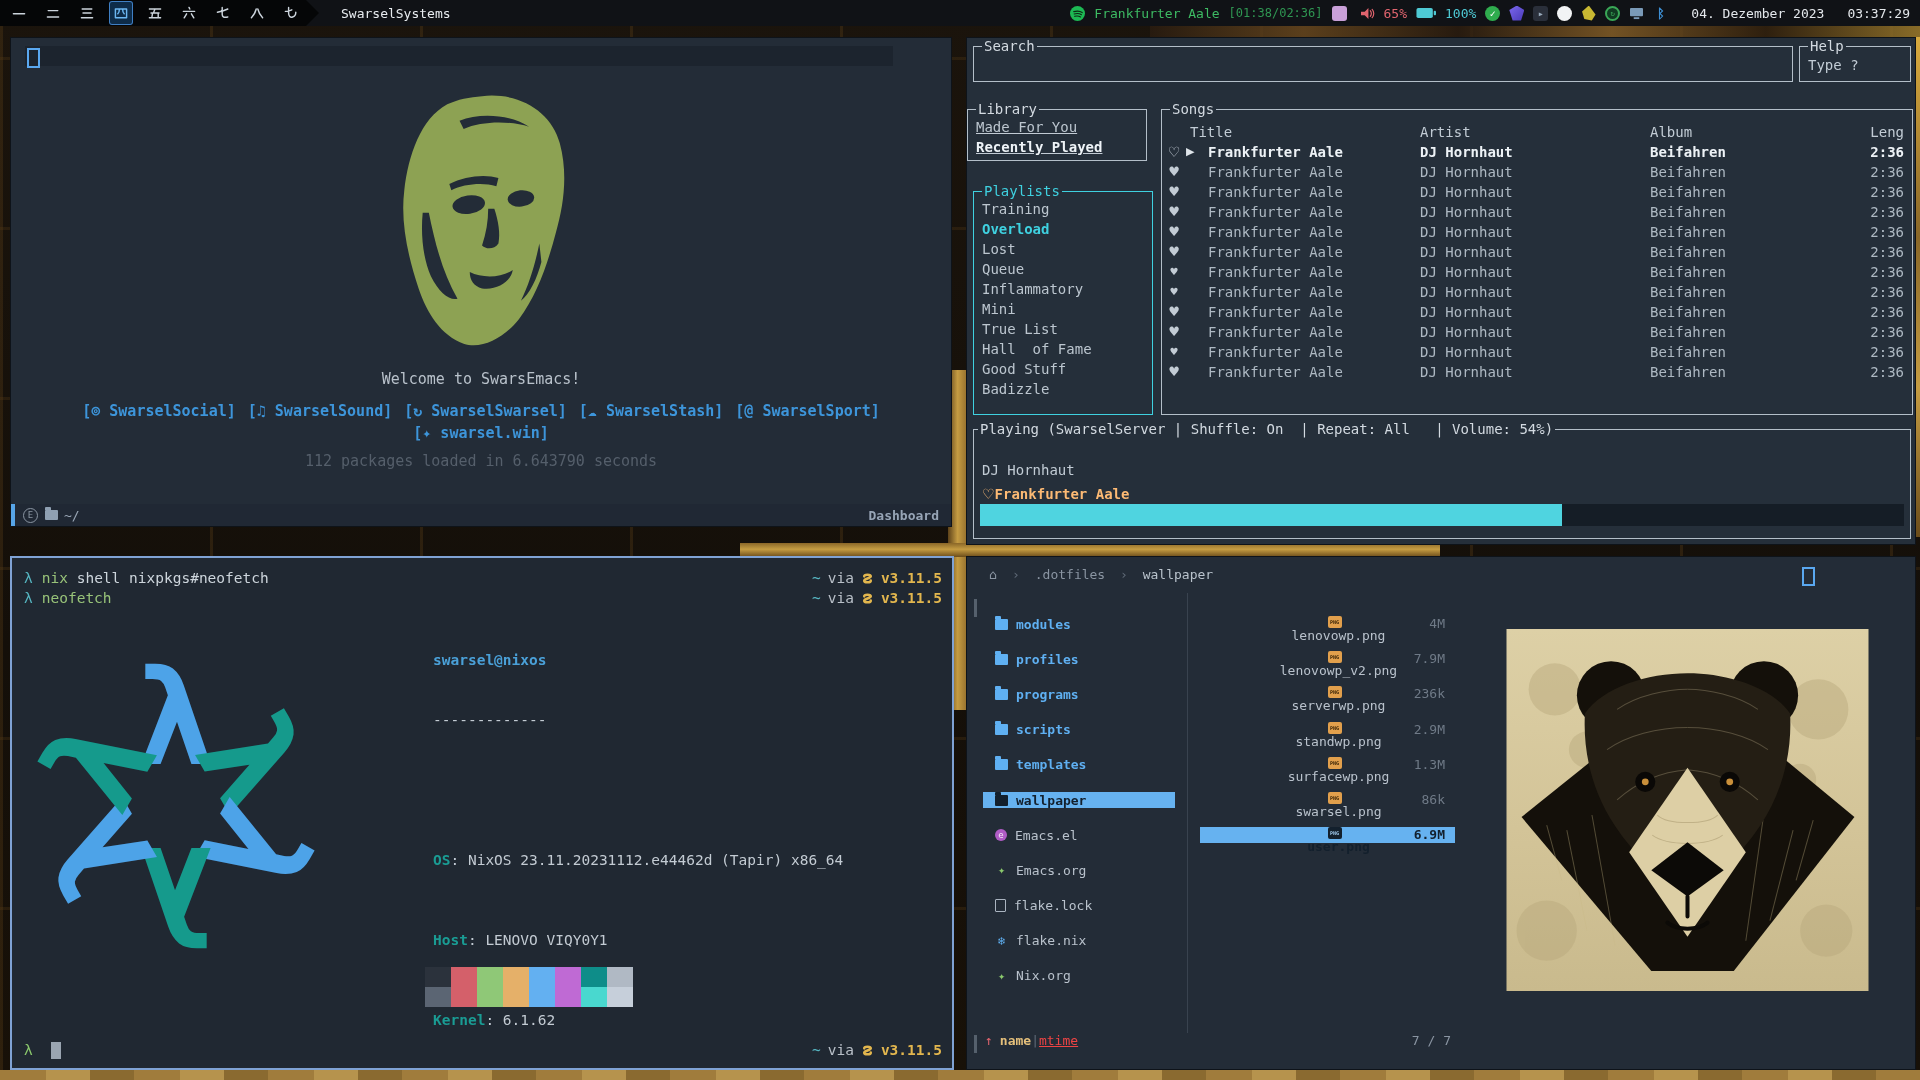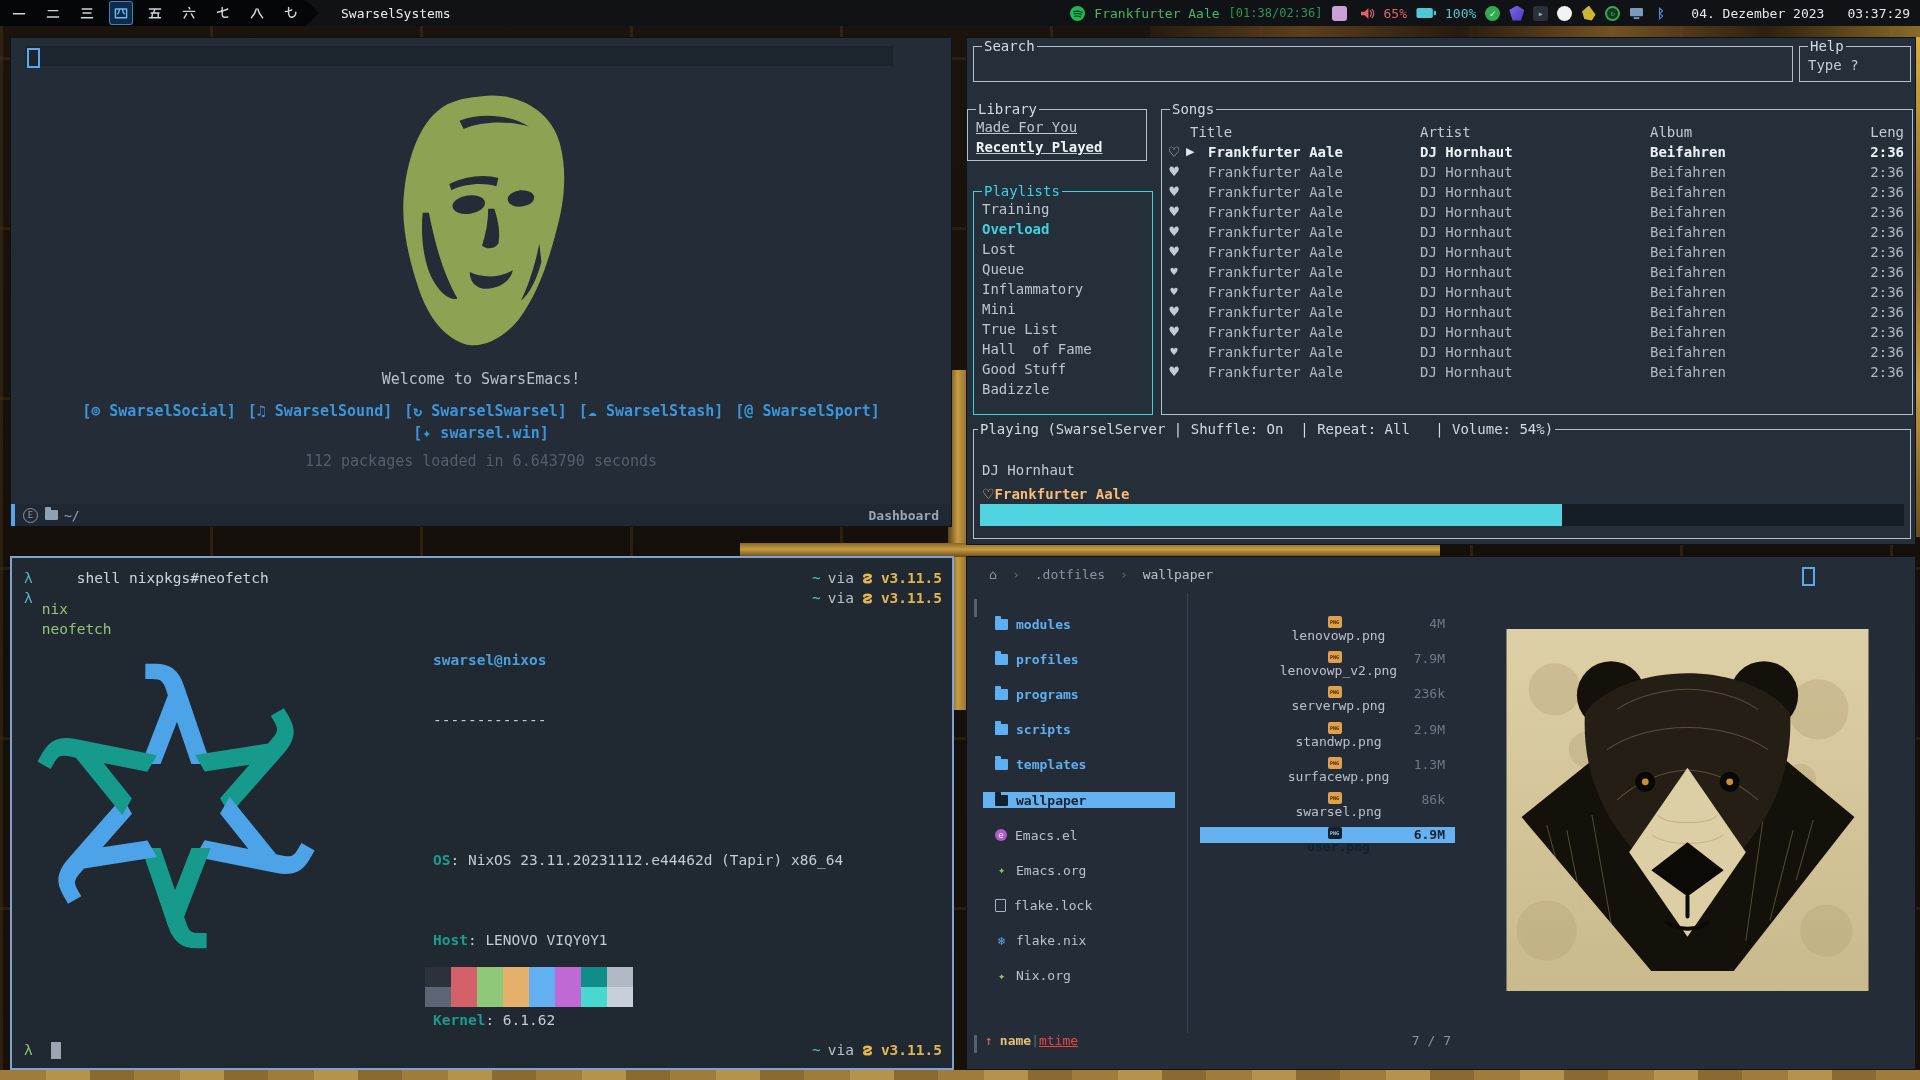--- a/index.html
+++ b/index.html
@@ -100,21 +100,21 @@
   #m-playing .box-label{left:4px;white-space:pre;}
   .np-track{position:absolute;left:8px;top:12px;font-weight:bold;color:#fdba74;margin-top:44px;}
   .np-artist{position:absolute;left:8px;top:32px;color:#c2ccd5;}
   .np-bar{position:absolute;left:6px;right:6px;bottom:12px;height:22px;background:#151d26;}
   .np-fill{height:100%;background:#4fd4e0;}
   
   #win-term{left:10px;top:556px;width:944px;height:514px;background:#202832;border:2px solid #7fa2d4;font-size:14.5px;}
   .t-line{position:absolute;left:12px;right:10px;height:20px;line-height:20px;display:flex;}
   .t-lambda{color:#56b6c2;margin-right:9px;}
   .t-lambda.green{color:#8bc96d;}
-  .t-cmd{color:#98c379;margin-top:31px;}
+  .t-cmd{color:#98c379;}
   .t-args{color:#cdd5dc;white-space:pre;}
   .t-via{margin-left:auto;display:flex;align-items:center;gap:7px;color:#b9c0c8;}
   .t-tilde{color:#56b6c2;}
   .t-ver{color:#e2b64e;font-weight:bold;}
   .nix-logo{position:absolute;left:14px;top:62px;width:300px;height:372px;}
   .nf{position:absolute;left:421px;top:52px;line-height:20px;white-space:pre;}
   .nf-user{font-weight:bold;color:#4aa0d8;}
   .nf-sep{color:#c3cbd3;}
   .nf-row .k{font-weight:bold;color:#1a9c94;}
   .nf-row .v{color:#c3cbd3;}

